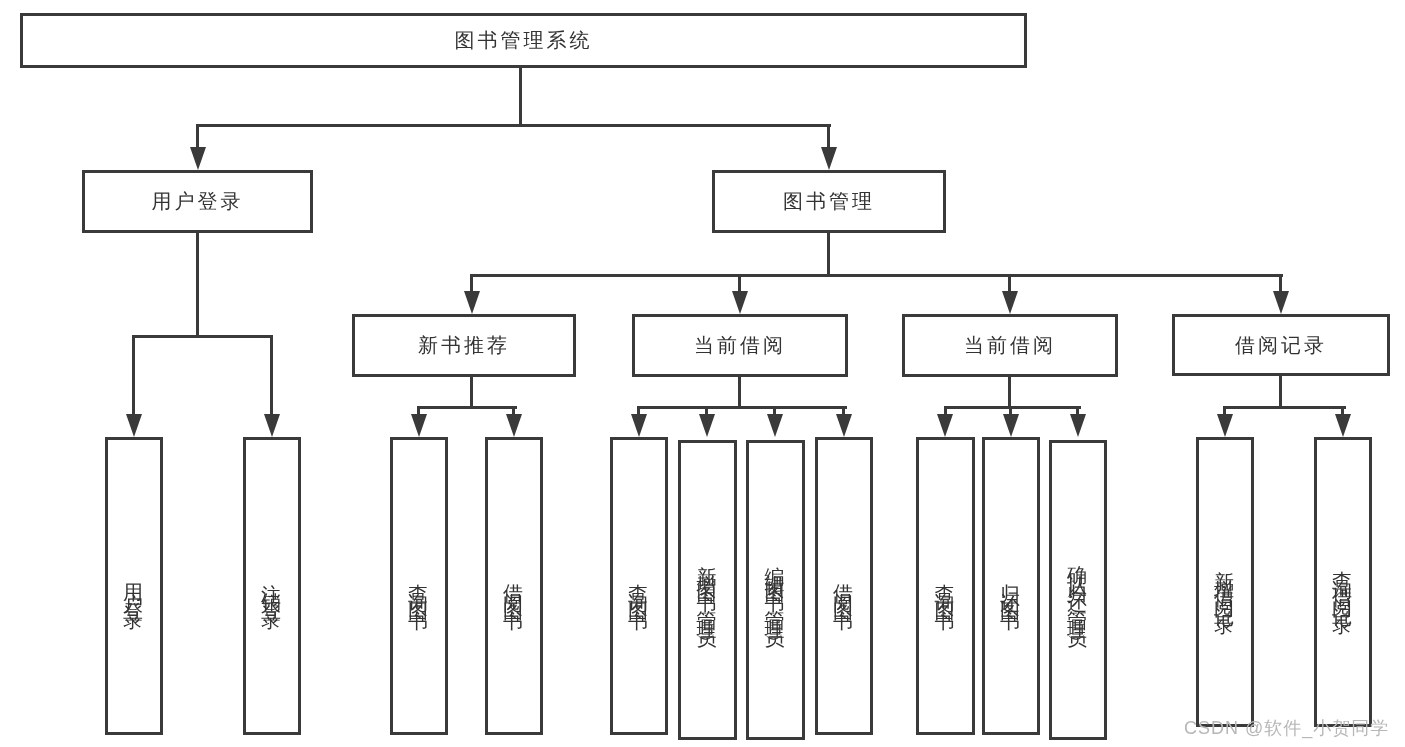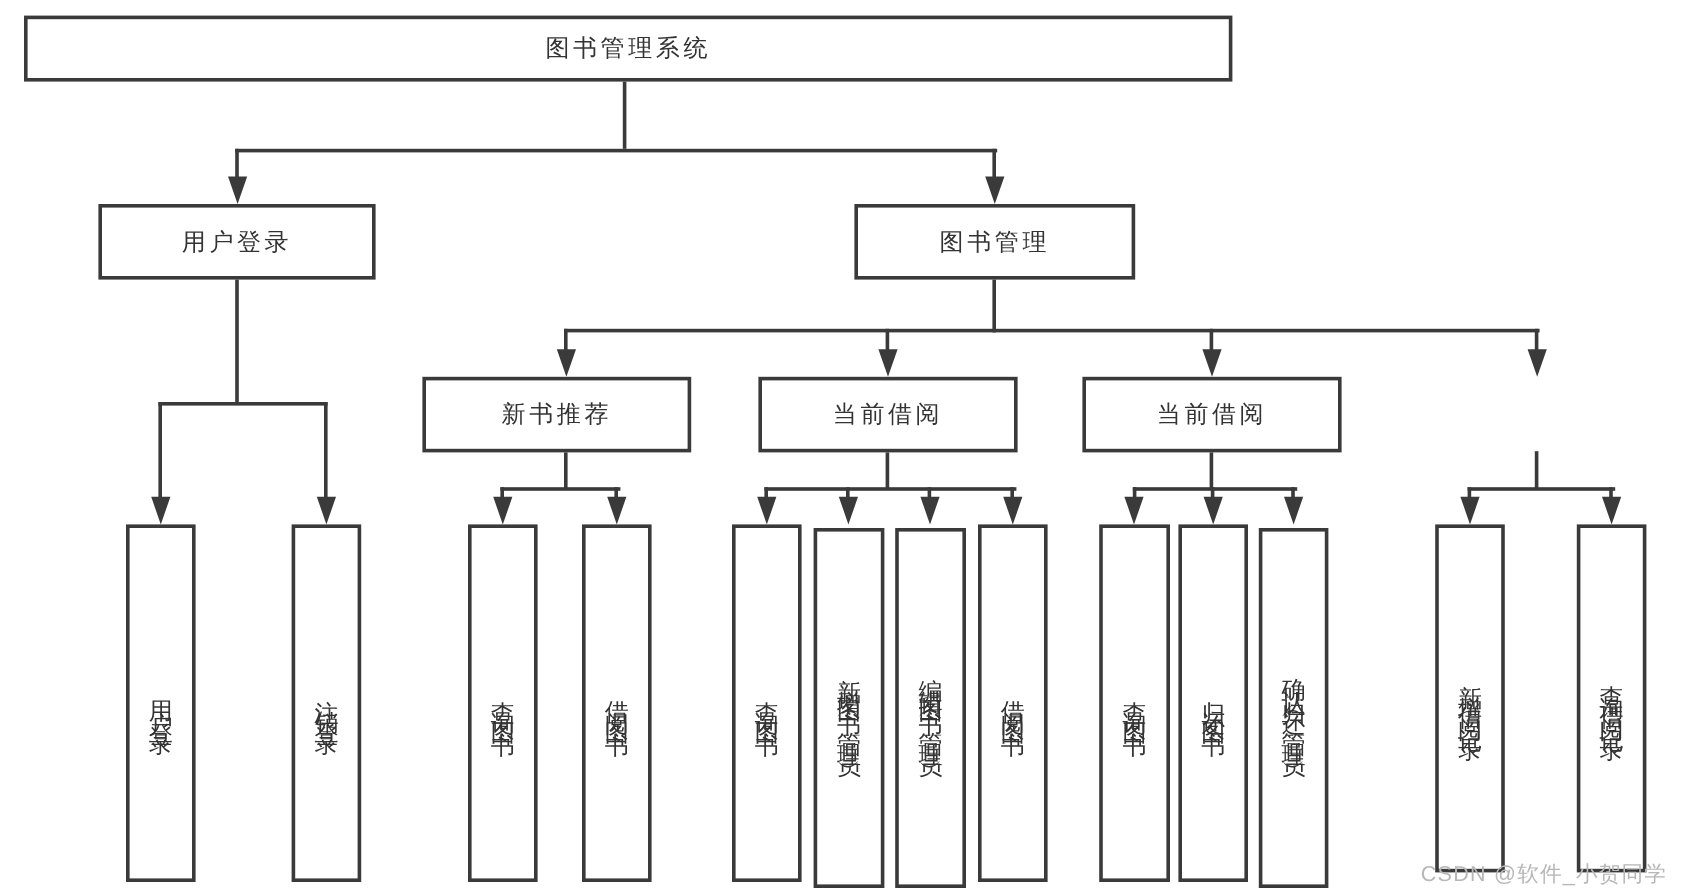--- a/index.html
+++ b/index.html
@@ -102,20 +102,23 @@
 
   <div class="box" style="left:352px;top:314px;width:224px;height:63px;">
     <span class="hlbl">新书推荐</span>
   </div>
   <div class="box" style="left:632px;top:314px;width:216px;height:63px;">
     <span class="hlbl">当前借阅</span>
   </div>
   <div class="box" style="left:902px;top:314px;width:216px;height:63px;">
     <span class="hlbl">当前借阅</span>
   </div>
+  <div class="box" style="left:1172px;top:314px;width:218px;height:62px;">
+    <span class="hlbl">借阅记录</span>
+  </div>
 
   <div class="vline" style="left:470px;top:377px;height:31px;"></div>
   <div class="hline" style="left:417px;top:406px;width:100px;"></div>
   <div class="vline" style="left:417px;top:406px;height:11px;"></div>
   <div class="ahead" style="left:411px;top:414px;"></div>
   <div class="vline" style="left:512px;top:406px;height:11px;"></div>
   <div class="ahead" style="left:506px;top:414px;"></div>
 
   <div class="vline" style="left:738px;top:377px;height:31px;"></div>
   <div class="hline" style="left:637px;top:406px;width:210px;"></div>

